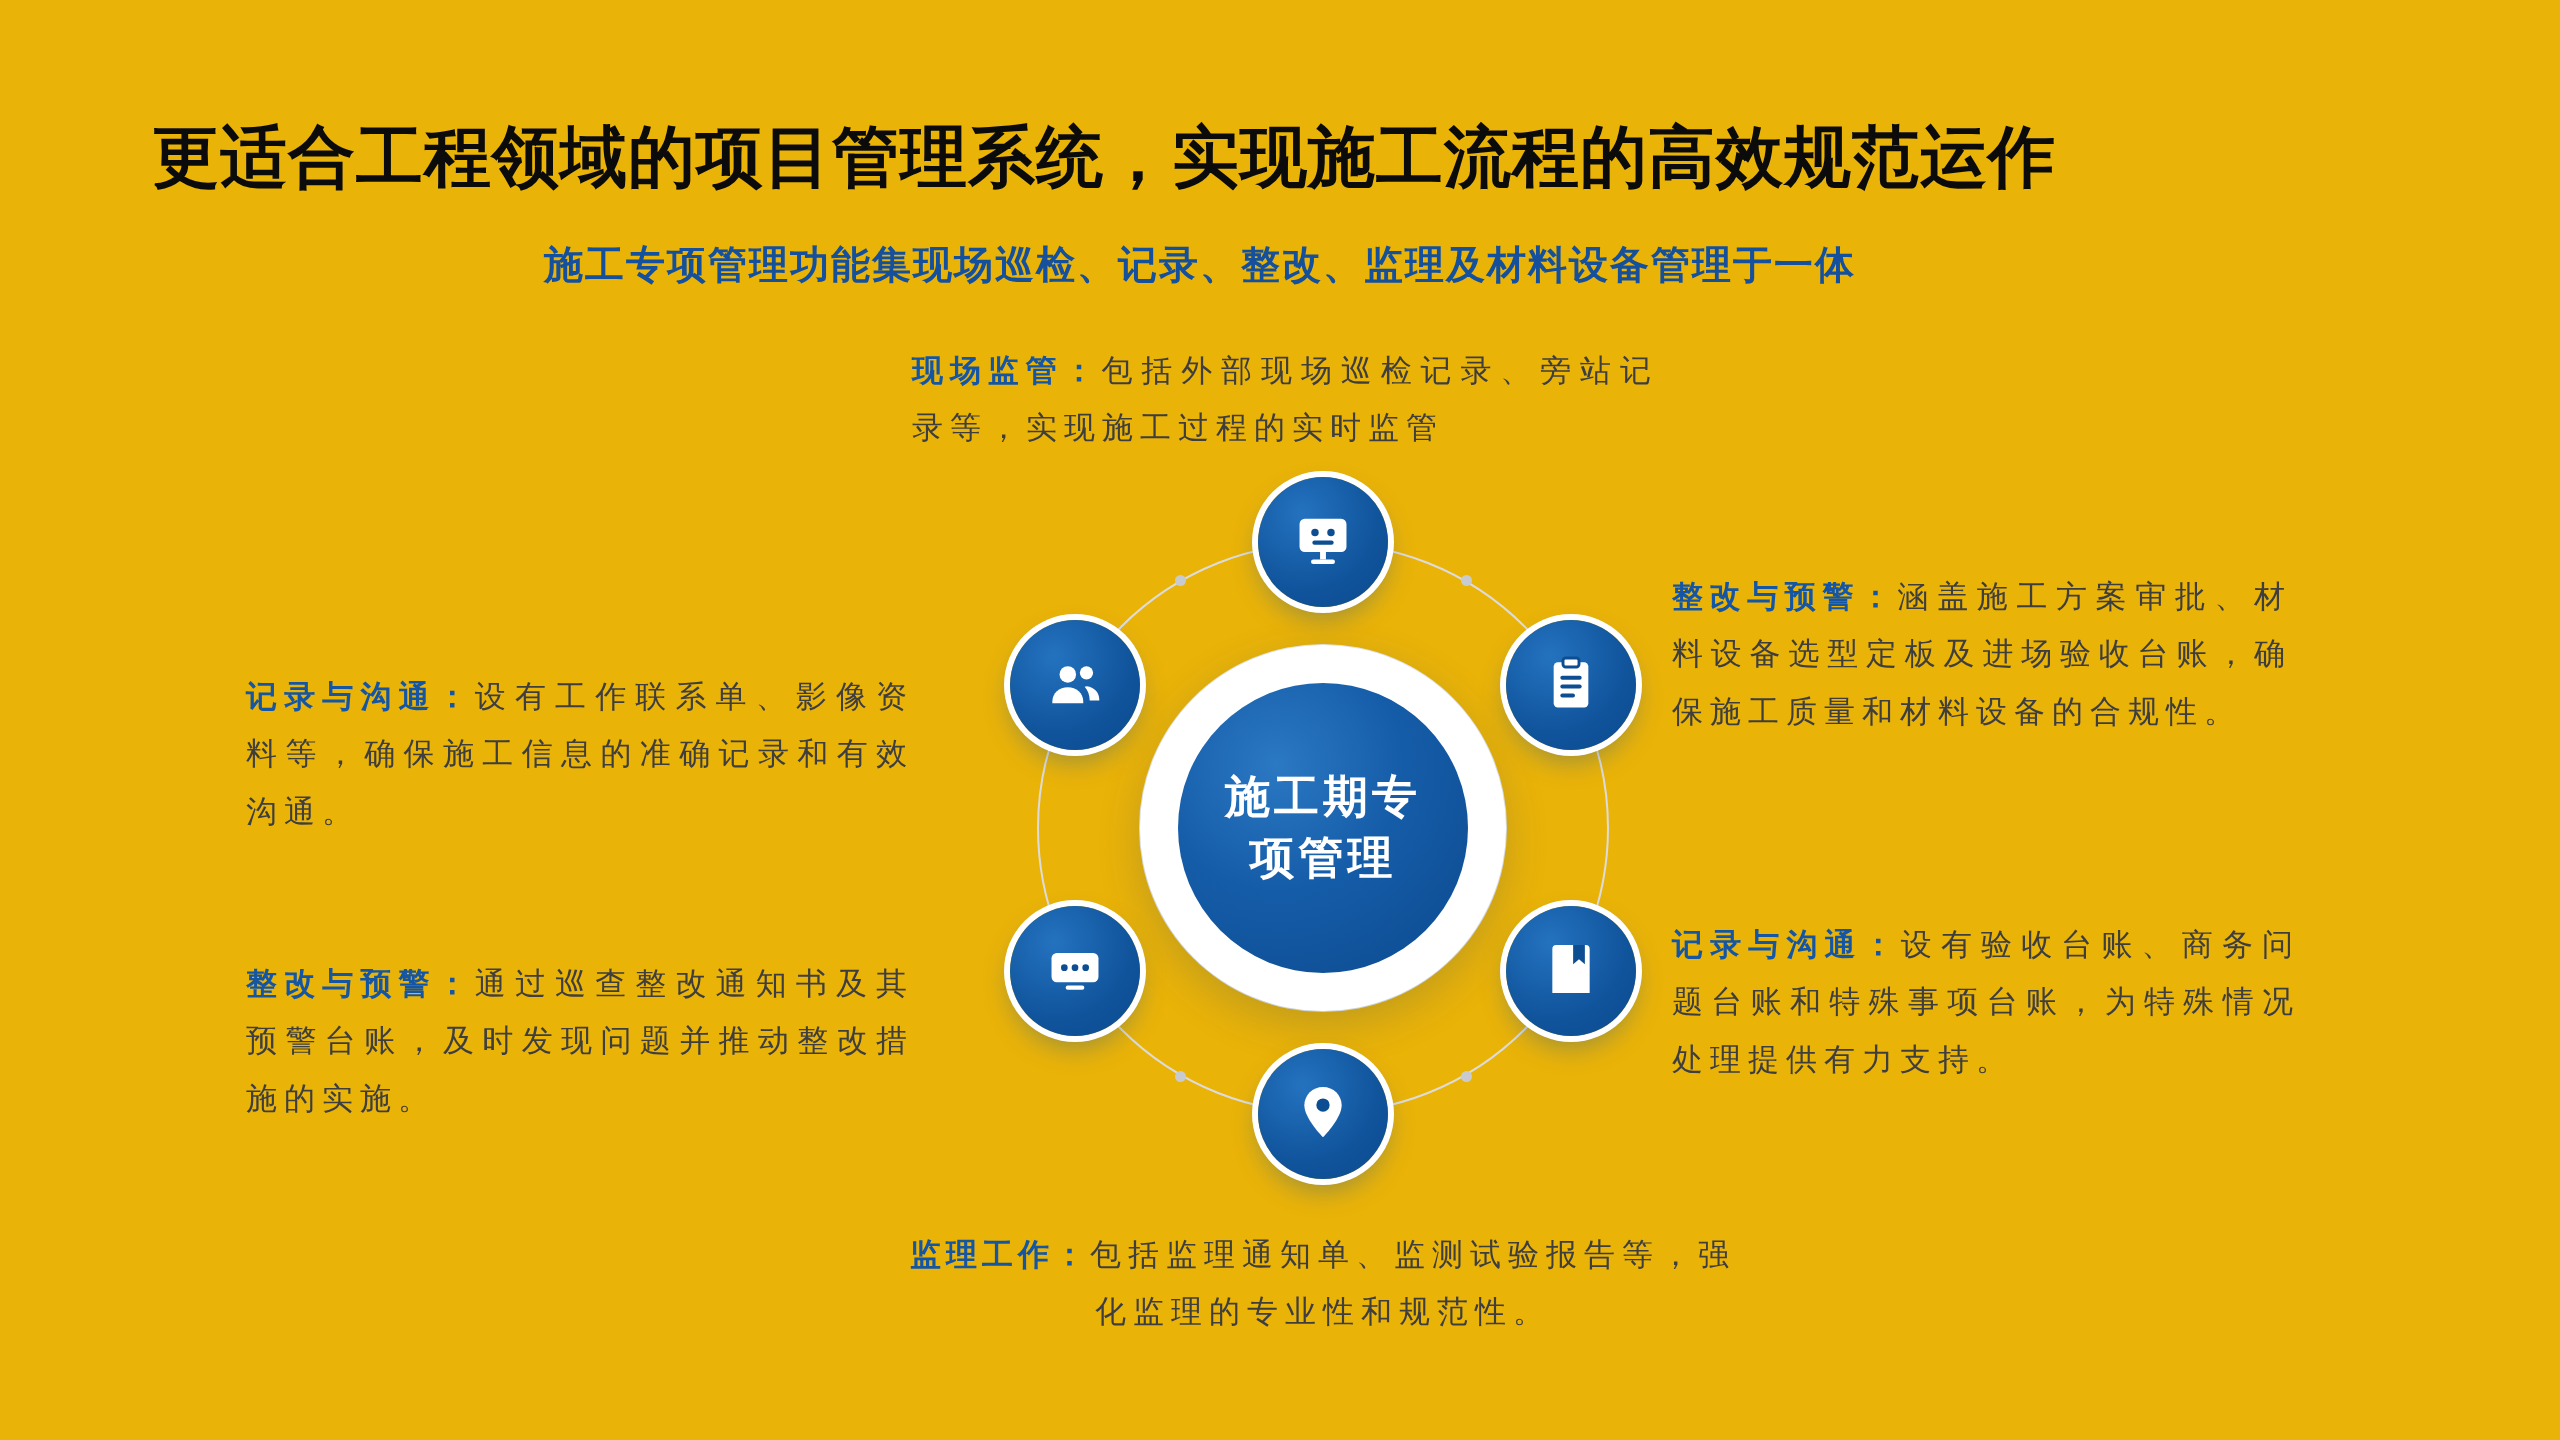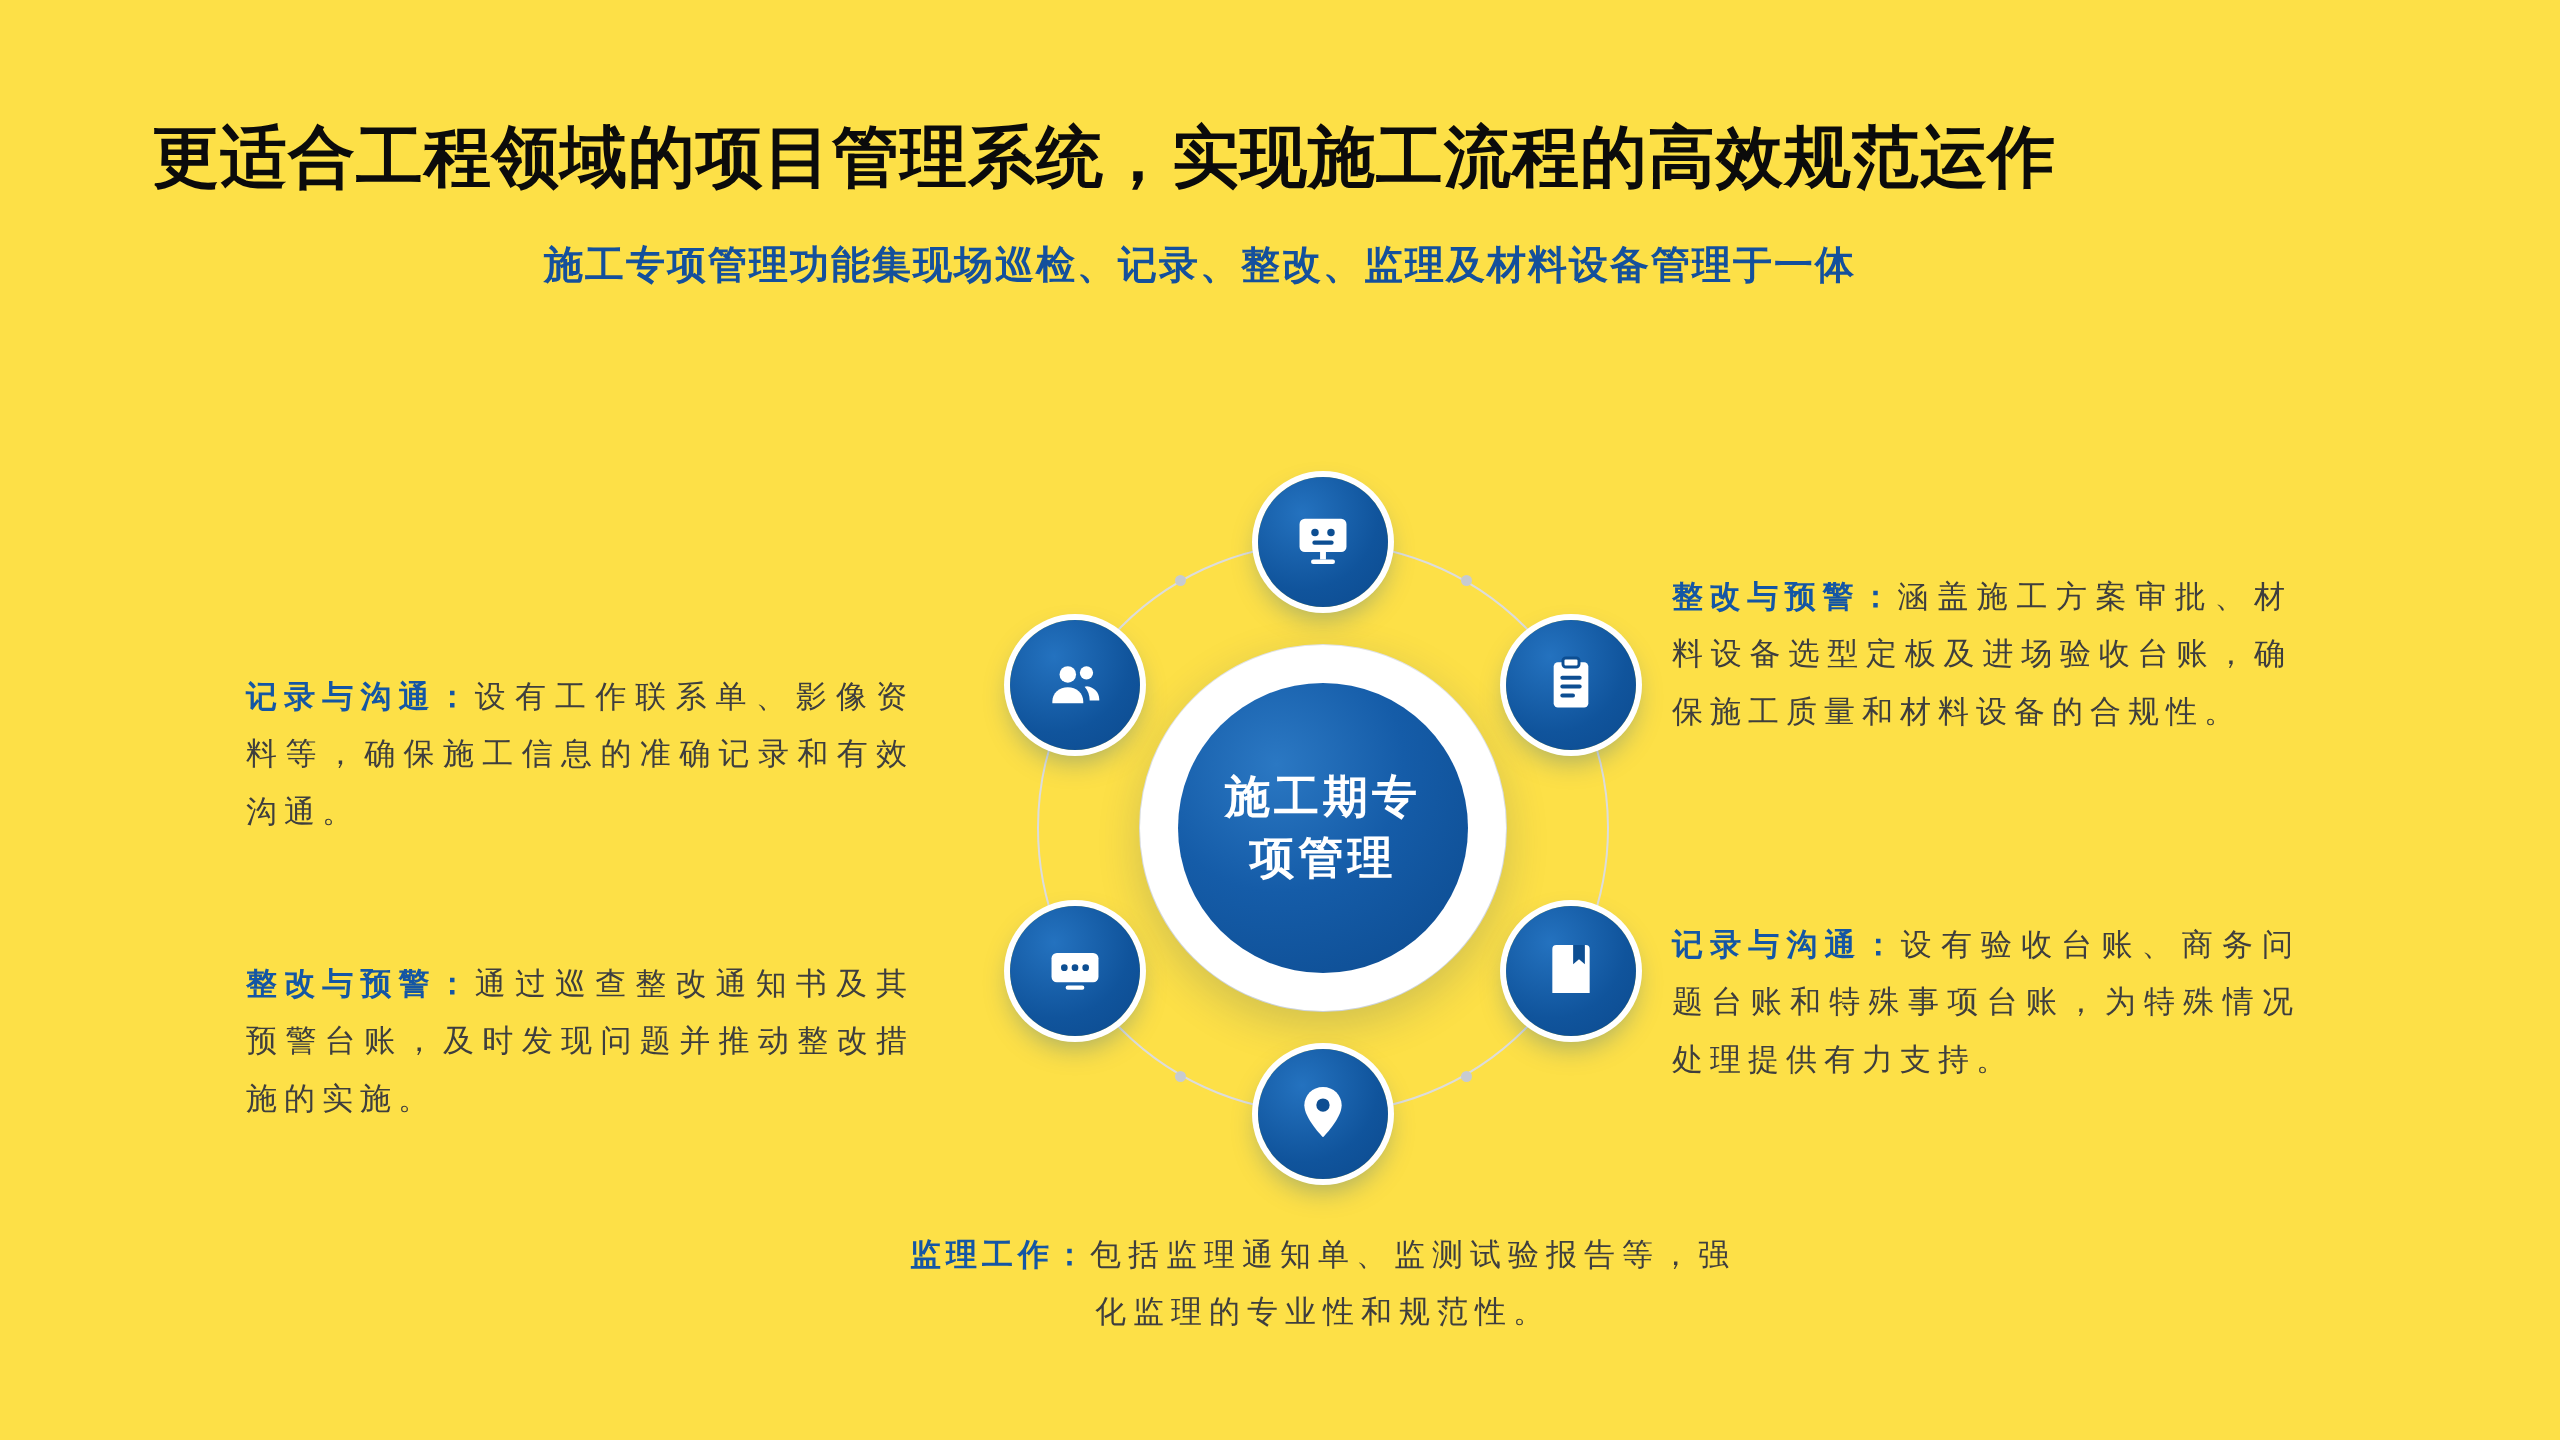--- a/index.html
+++ b/index.html
@@ -2,21 +2,21 @@
 <html><head>
 <meta charset="utf-8">
 <style>
   * { margin: 0; padding: 0; box-sizing: border-box; }
   html, body { background: #ffffff; }
   body { font-family: "Liberation Sans", "DejaVu Sans", sans-serif; }
   .page {
     position: relative;
     width: 2560px;
     height: 1440px;
-    background: #fde047;
+    background: #eab308;
     overflow: hidden;
   }
   .title {
     position: absolute;
     left: 152px;
     top: 112px;
     width: 2260px;
     font-size: 67px;
     font-weight: 900;
     color: #0b0b0b;
@@ -120,20 +120,23 @@
   .node-bottom      { left: 1258px; top: 1049px; }
 </style>
 </head>
 <body>
 
 <div class="page">
 
   <h1 class="title">更适合工程领域的项目管理系统，实现施工流程的高效规范运作</h1>
   <div class="subtitle">施工专项管理功能集现场巡检、记录、整改、监理及材料设备管理于一体</div>
 
+  <div class="block block-top">
+    <span class="label">现场监管：</span><span>包括外部现场巡检记录、旁站记录等，实现施工过程的实时监管</span>
+  </div>
 
   <div class="block block-left1">
     <span class="label">记录与沟通：</span><span>设有工作联系单、影像资料等，确保施工信息的准确记录和有效沟通。</span>
   </div>
 
   <div class="block block-left2">
     <span class="label">整改与预警：</span><span>通过巡查整改通知书及其预警台账，及时发现问题并推动整改措施的实施。</span>
   </div>
 
   <div class="block block-right1">

